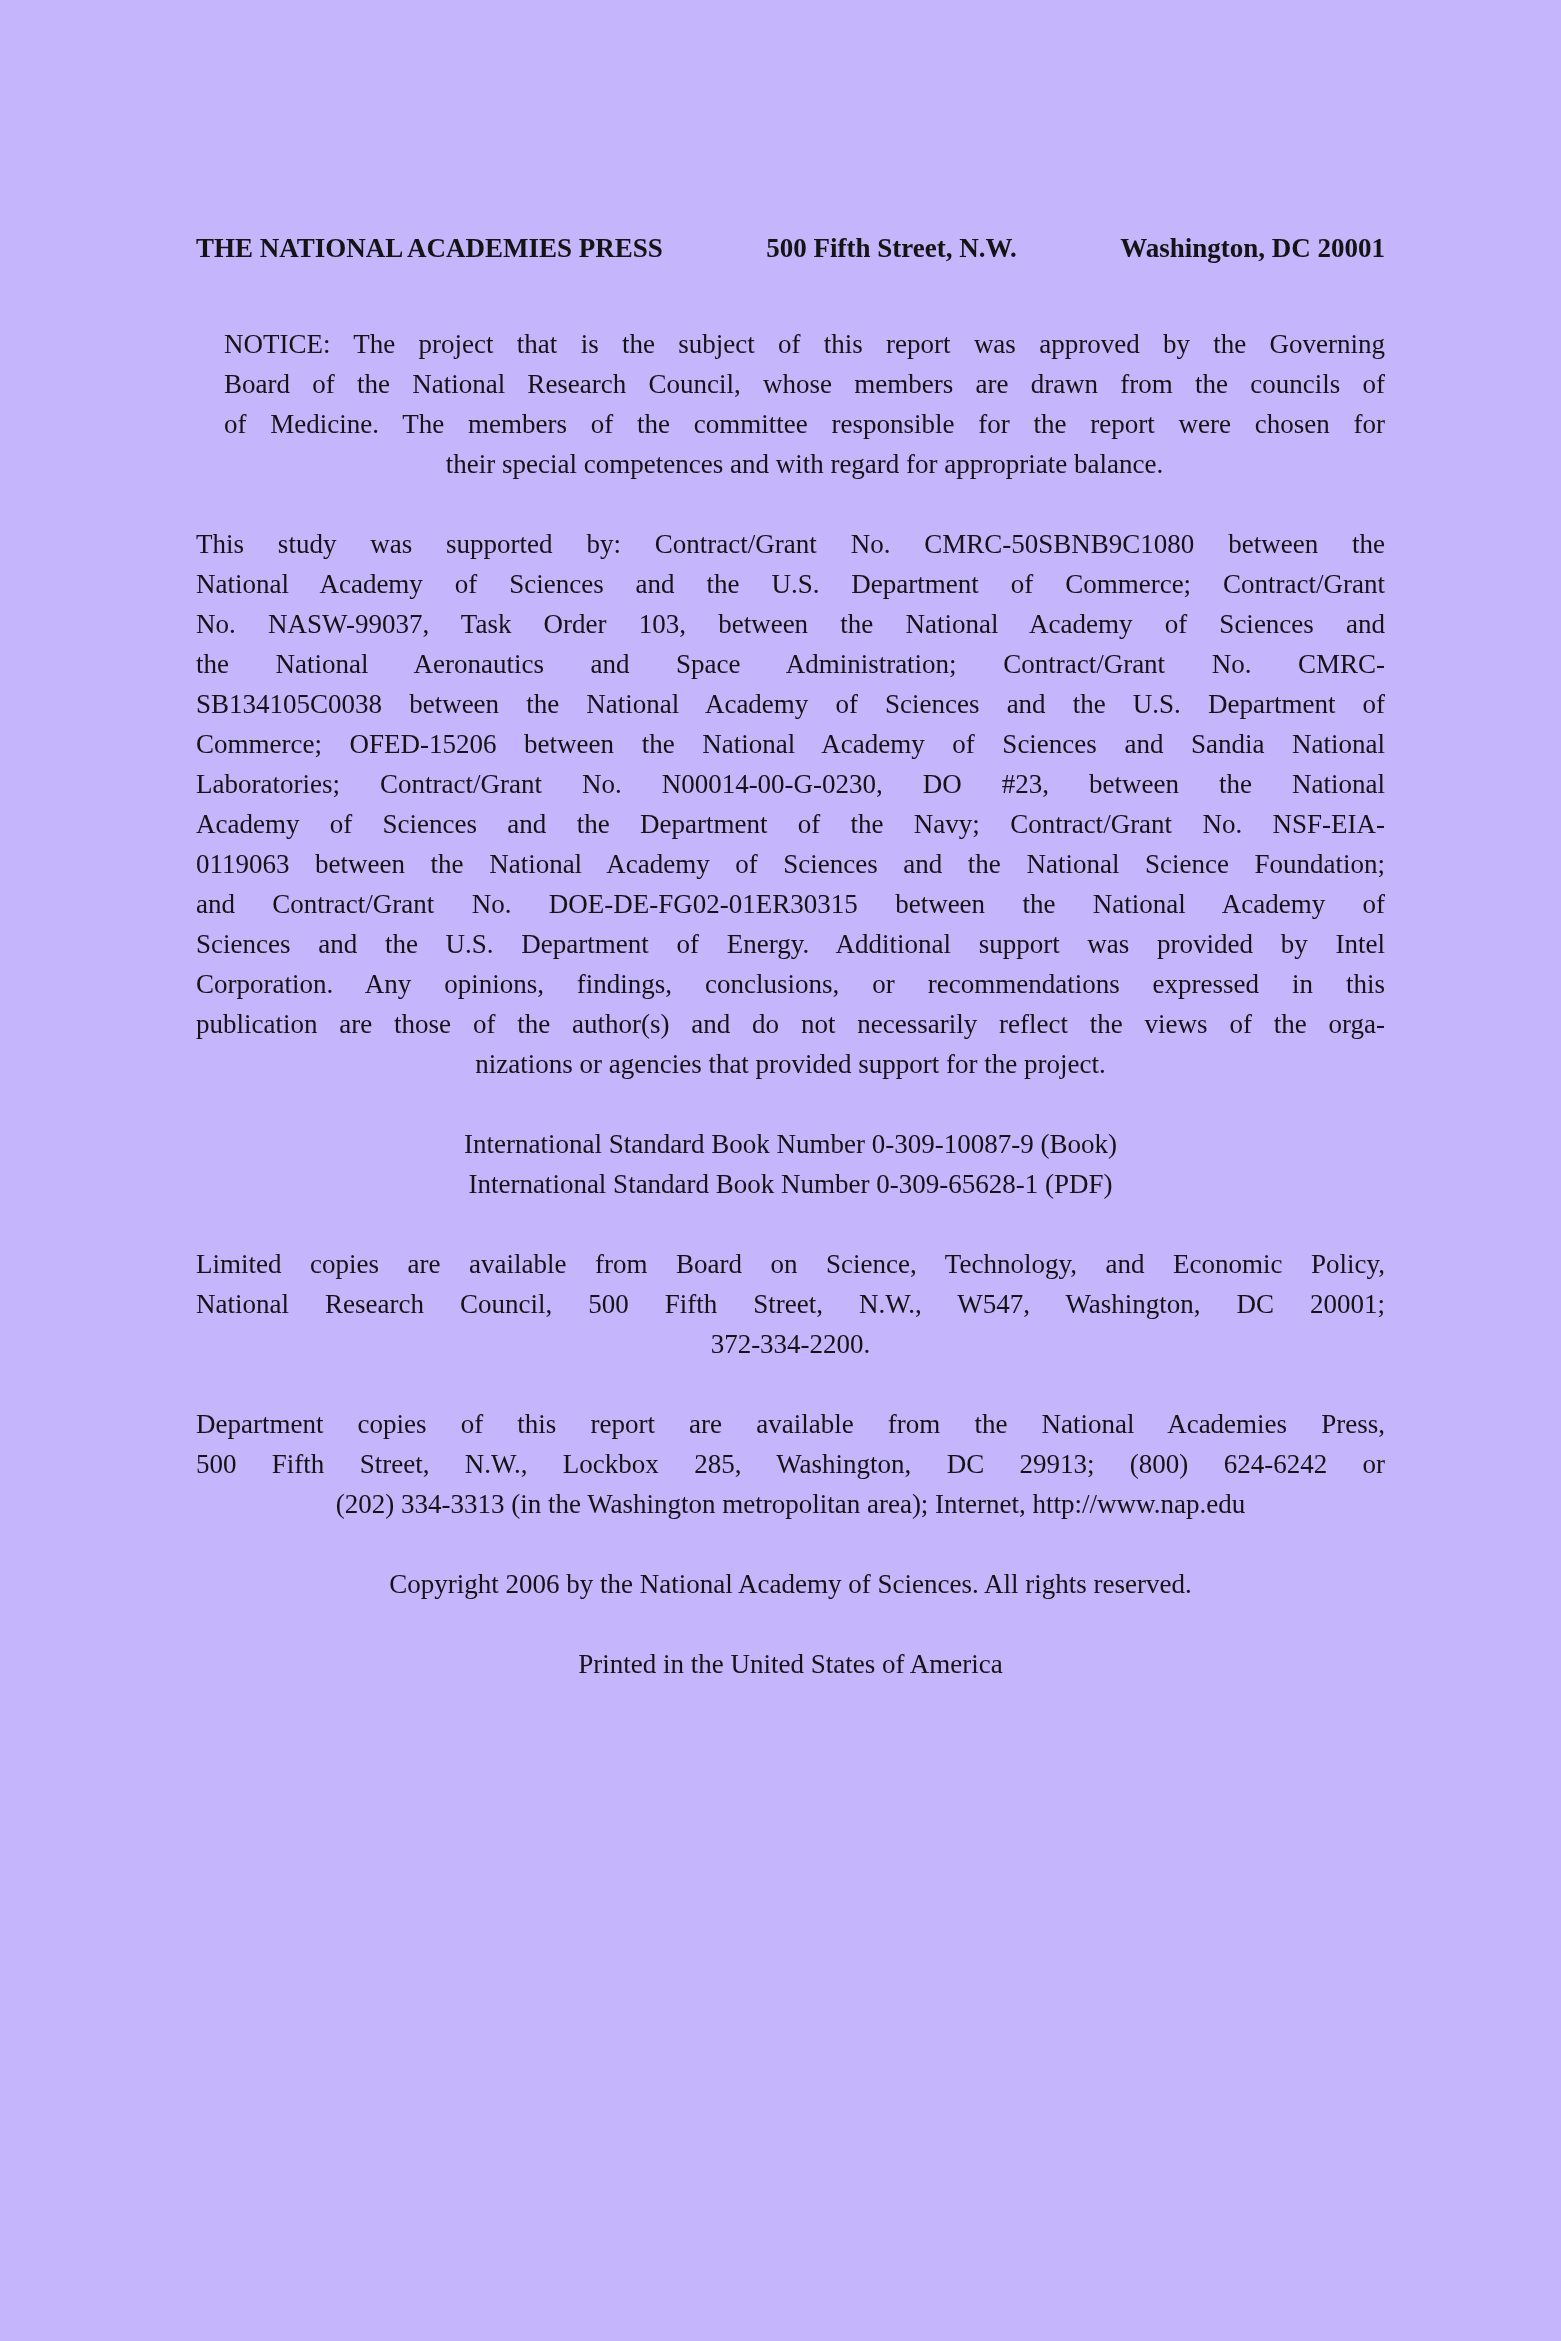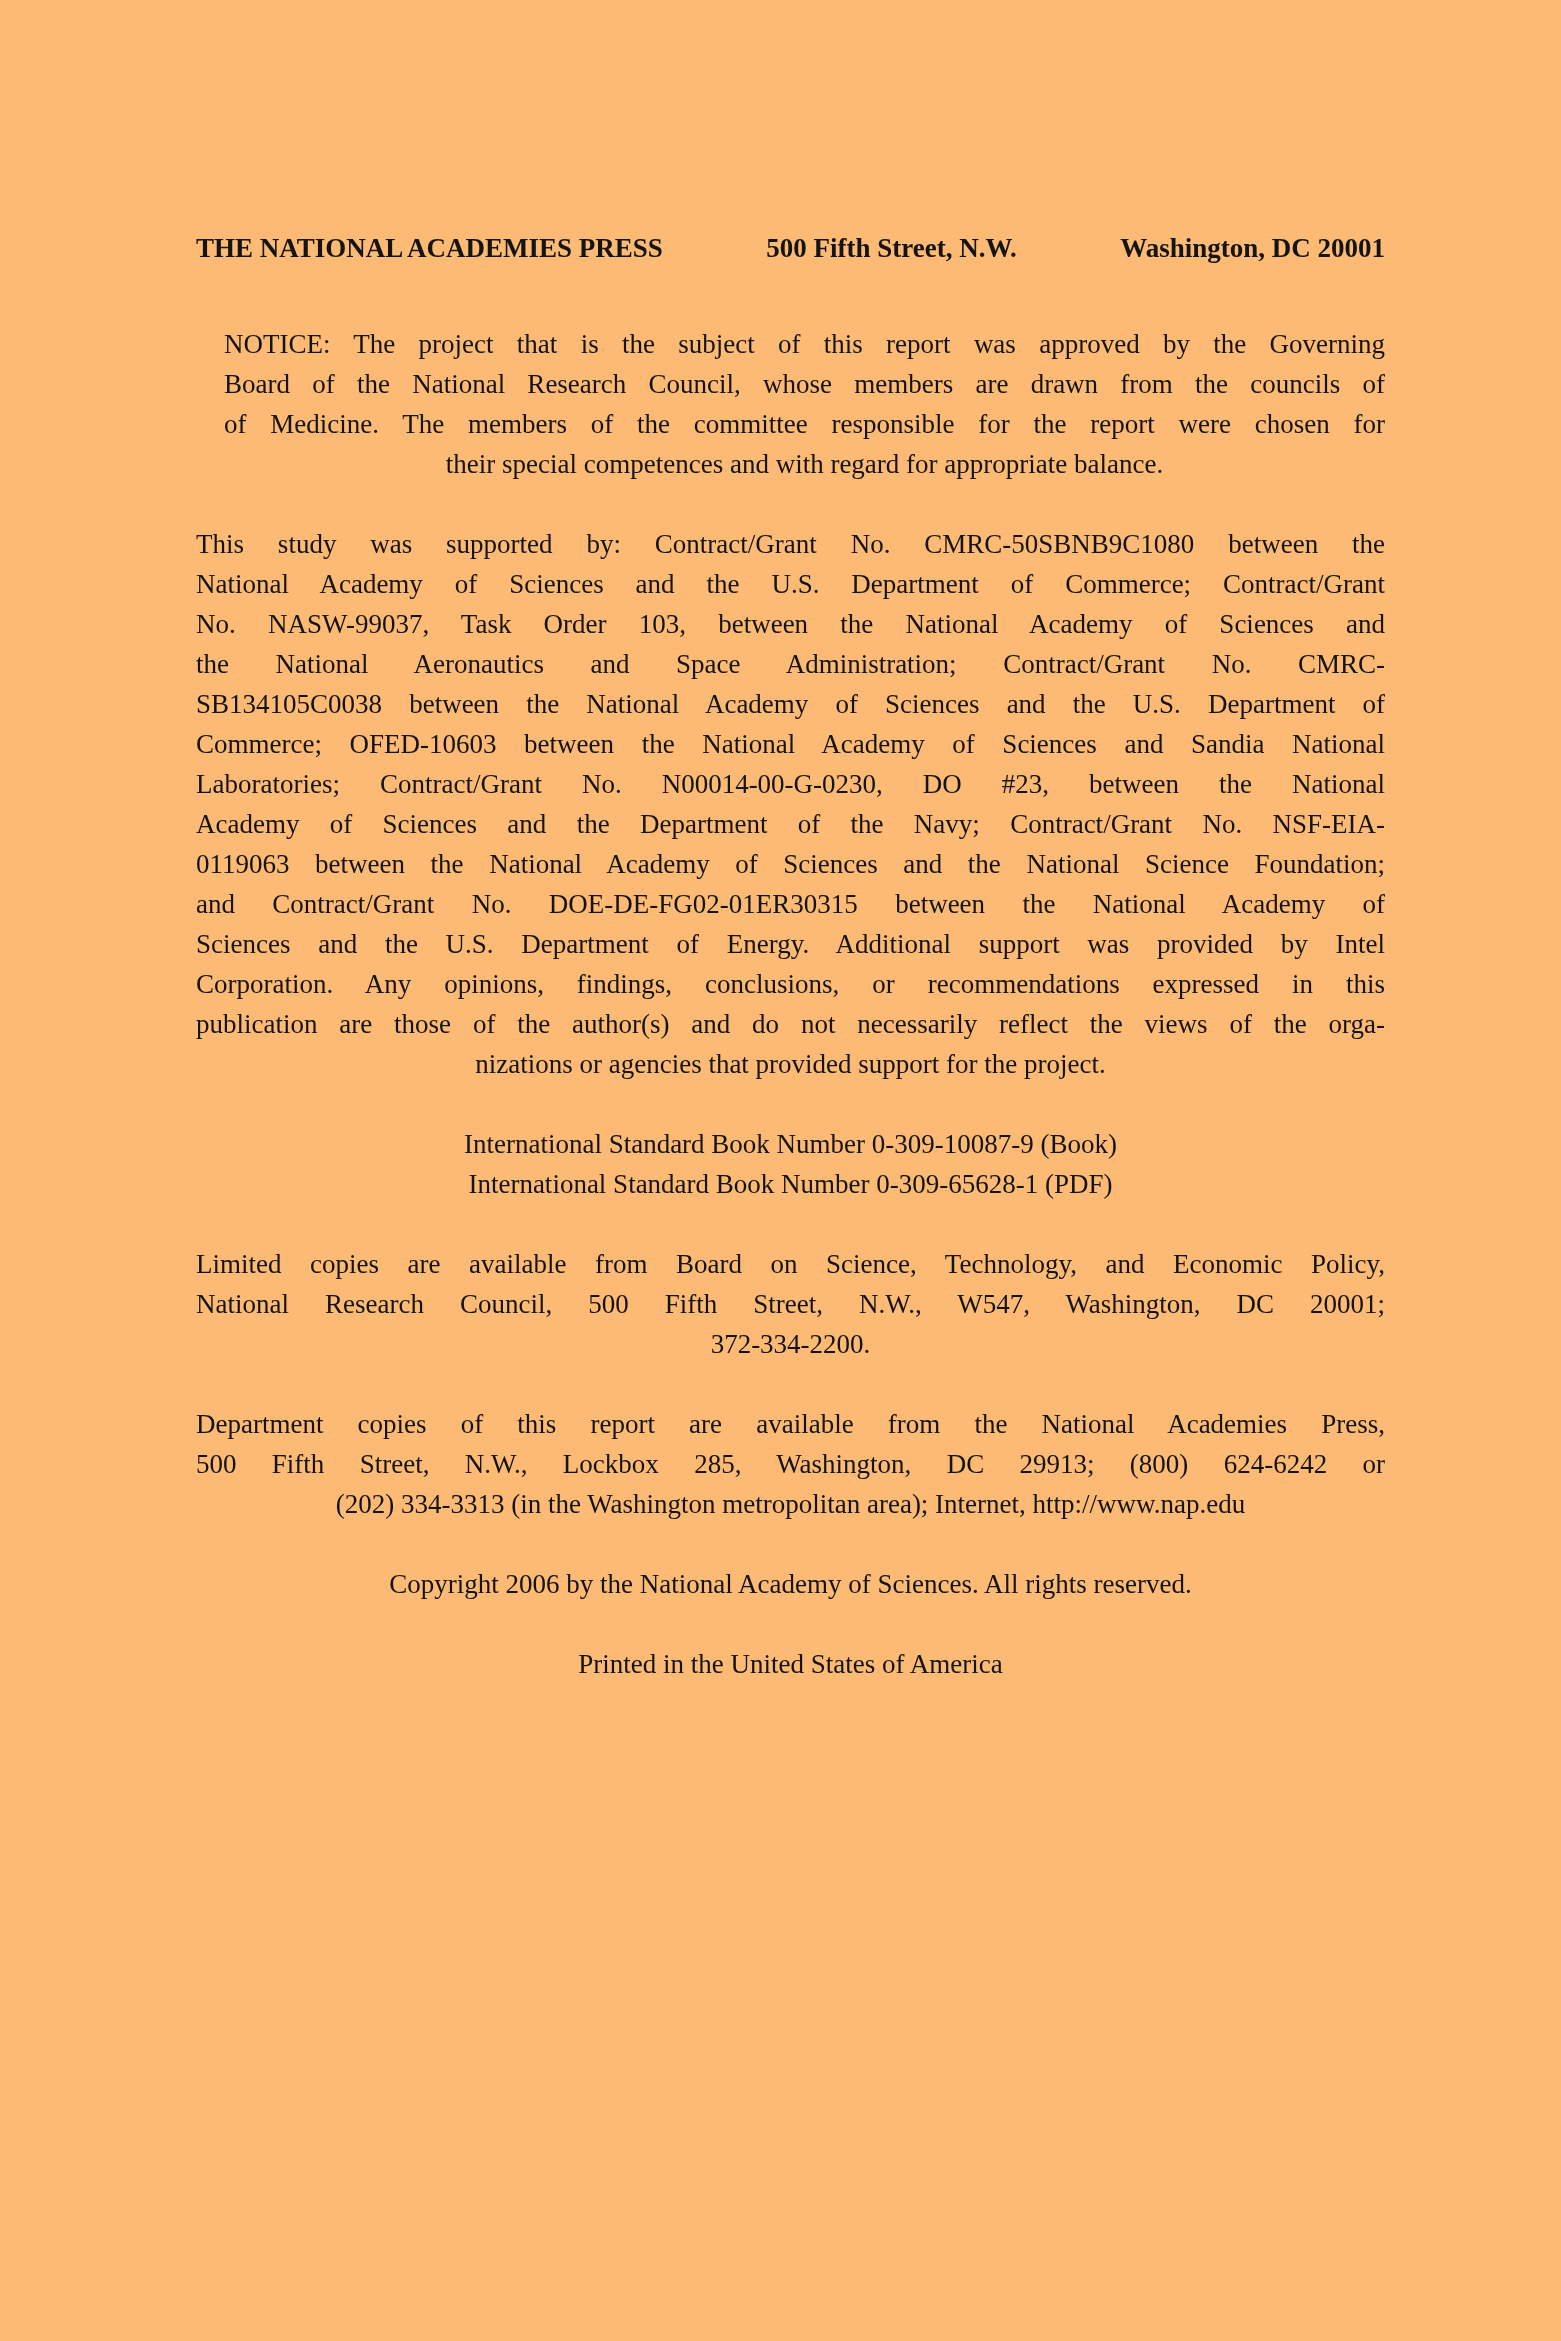--- a/index.html
+++ b/index.html
@@ -42,41 +42,41 @@
     min-height: 40px;
   }
   .line.just {
     text-align: justify;
     text-align-last: justify;
   }
 </style>
 </head>
 <body>
 
-<div class="page" style="background: #fdba74; color: rgb(20, 20, 20);">
+<div class="page" style="background: #c4b5fd; color: rgb(20, 20, 20);">
   <div class="content">
     <div class="header-line">
       <span>THE NATIONAL ACADEMIES PRESS</span>
       <span>500 Fifth Street, N.W.</span>
       <span>Washington, DC 20001</span>
     </div>
     <div id="paragraphs">
         <div class="para">
           <div class="line just">NOTICE: The project that is the subject of this report was approved by the Governing</div>
           <div class="line just">Board of the National Research Council, whose members are drawn from the councils of</div>
           <div class="line just">of Medicine. The members of the committee responsible for the report were chosen for</div>
           <div class="line">their special competences and with regard for appropriate balance.</div>
         </div>
         <div class="para">
           <div class="line just">This study was supported by: Contract/Grant No. CMRC-50SBNB9C1080 between the</div>
           <div class="line just">National Academy of Sciences and the U.S. Department of Commerce; Contract/Grant</div>
           <div class="line just">No. NASW-99037, Task Order 103, between the National Academy of Sciences and</div>
           <div class="line just">the National Aeronautics and Space Administration; Contract/Grant No. CMRC-</div>
           <div class="line just">SB134105C0038 between the National Academy of Sciences and the U.S. Department of</div>
-          <div class="line just">Commerce; OFED-10603 between the National Academy of Sciences and Sandia National</div>
+          <div class="line just">Commerce; OFED-15206 between the National Academy of Sciences and Sandia National</div>
           <div class="line just">Laboratories; Contract/Grant No. N00014-00-G-0230, DO #23, between the National</div>
           <div class="line just">Academy of Sciences and the Department of the Navy; Contract/Grant No. NSF-EIA-</div>
           <div class="line just">0119063 between the National Academy of Sciences and the National Science Foundation;</div>
           <div class="line just">and Contract/Grant No. DOE-DE-FG02-01ER30315 between the National Academy of</div>
           <div class="line just">Sciences and the U.S. Department of Energy. Additional support was provided by Intel</div>
           <div class="line just">Corporation. Any opinions, findings, conclusions, or recommendations expressed in this</div>
           <div class="line just">publication are those of the author(s) and do not necessarily reflect the views of the orga-</div>
           <div class="line">nizations or agencies that provided support for the project.</div>
         </div>
         <div class="para">

